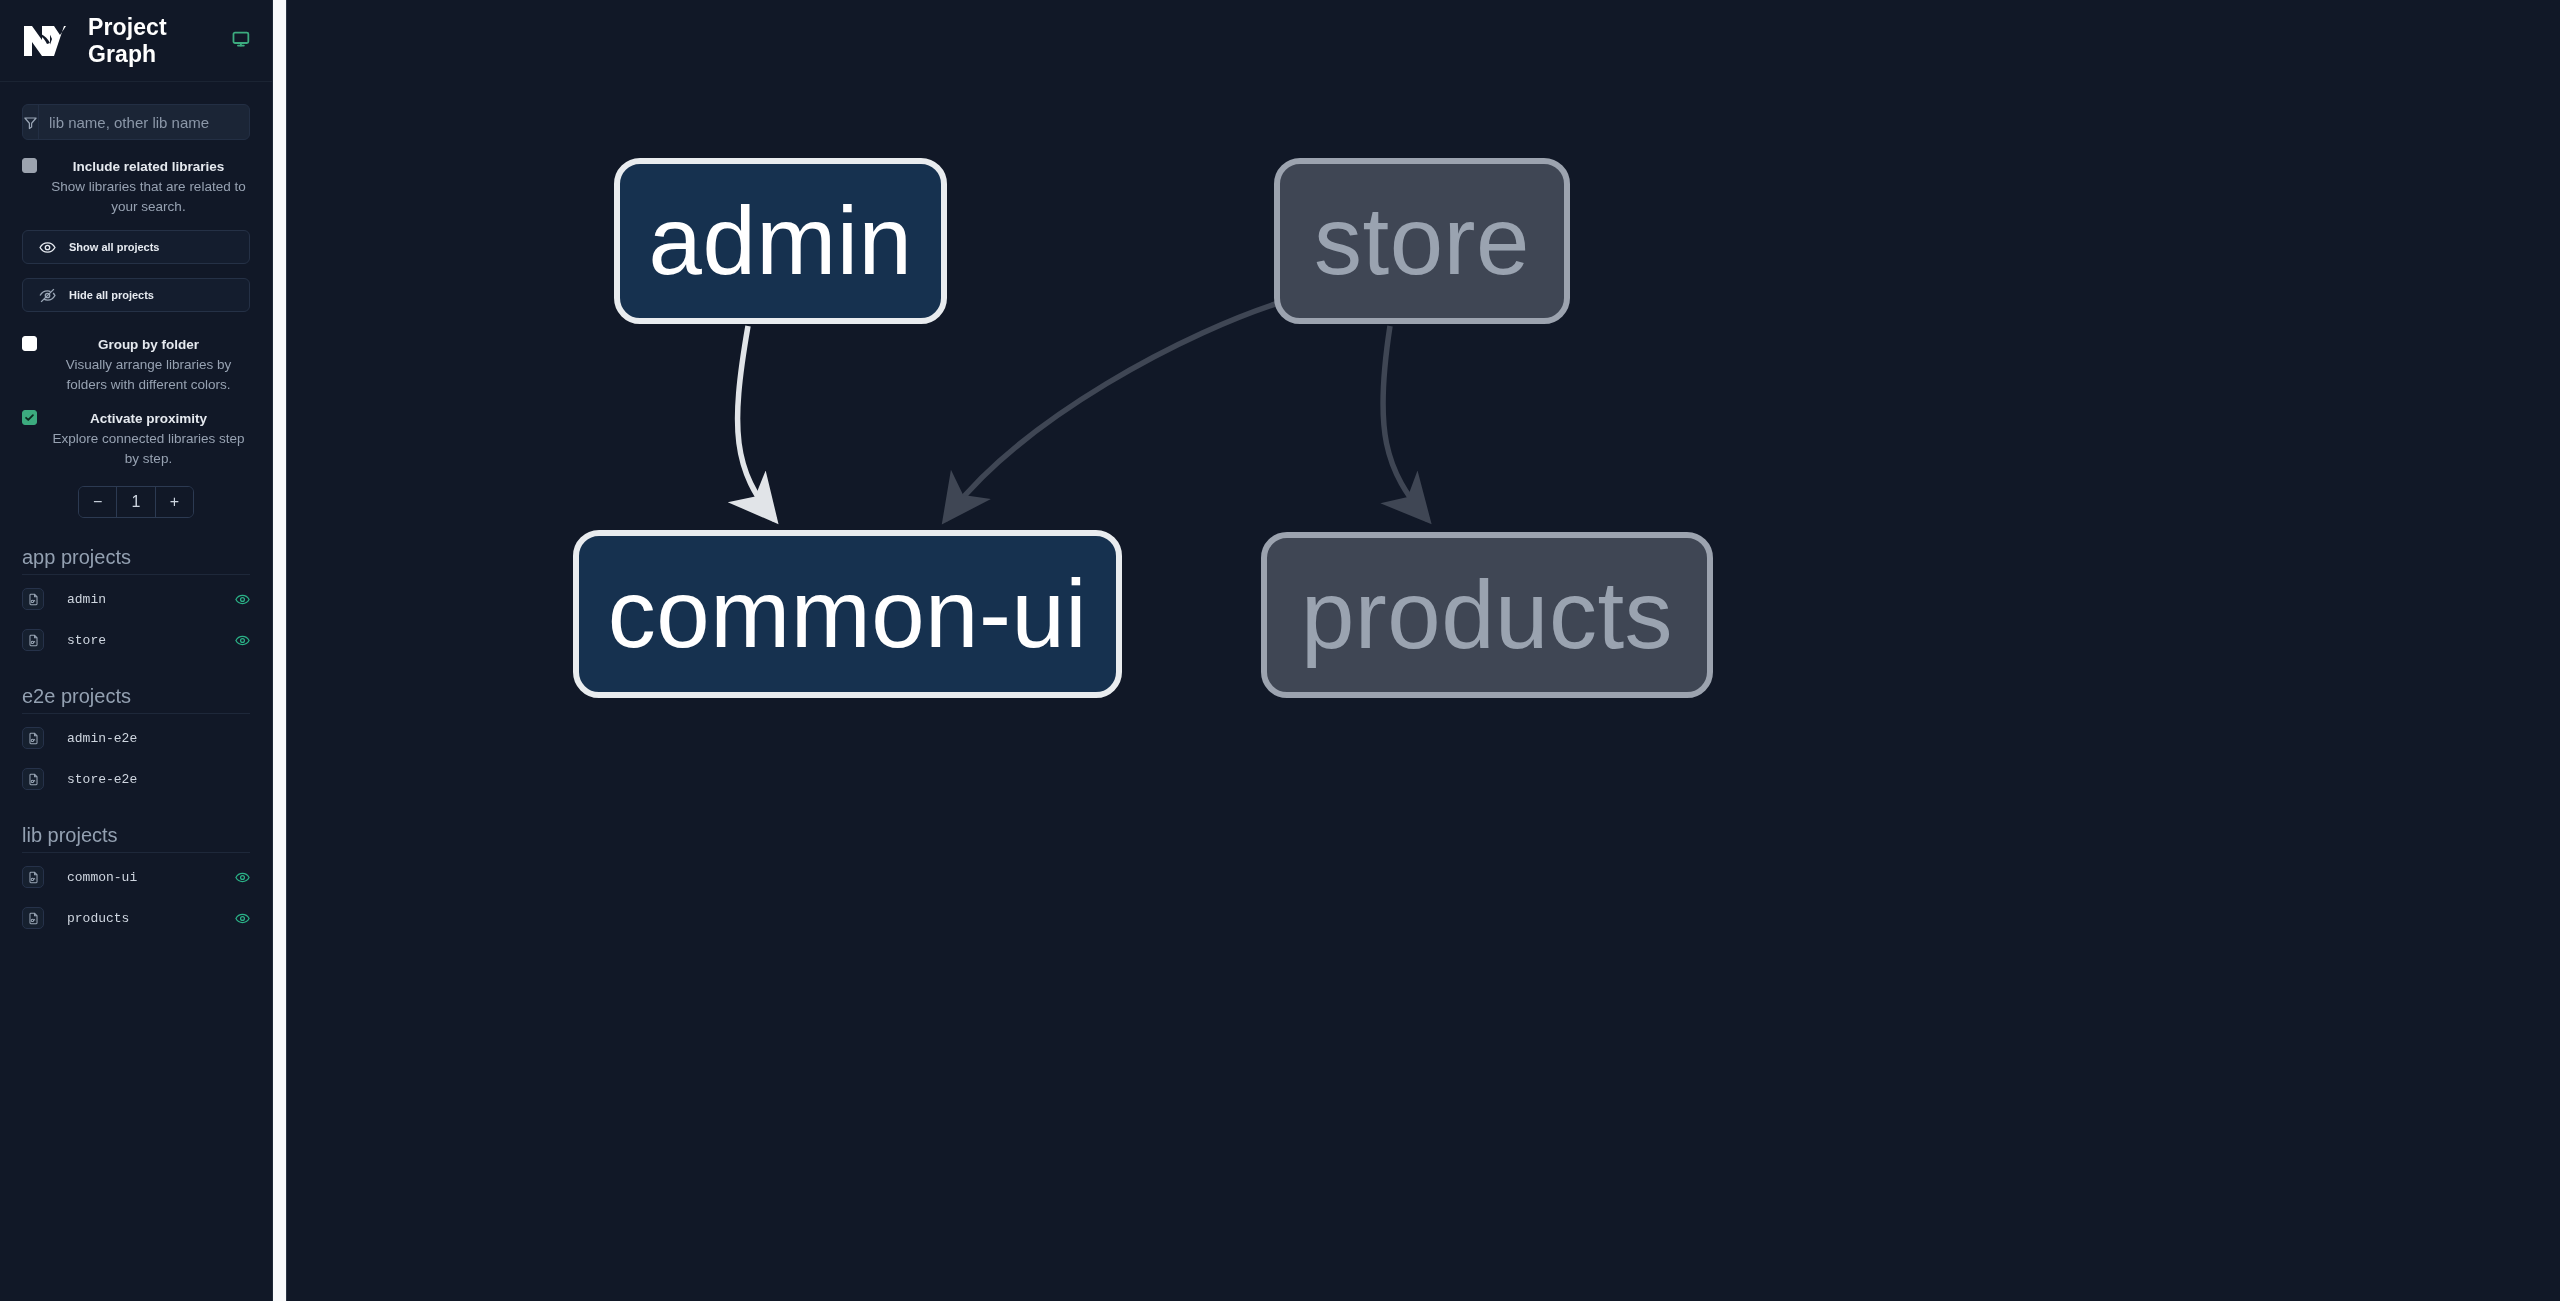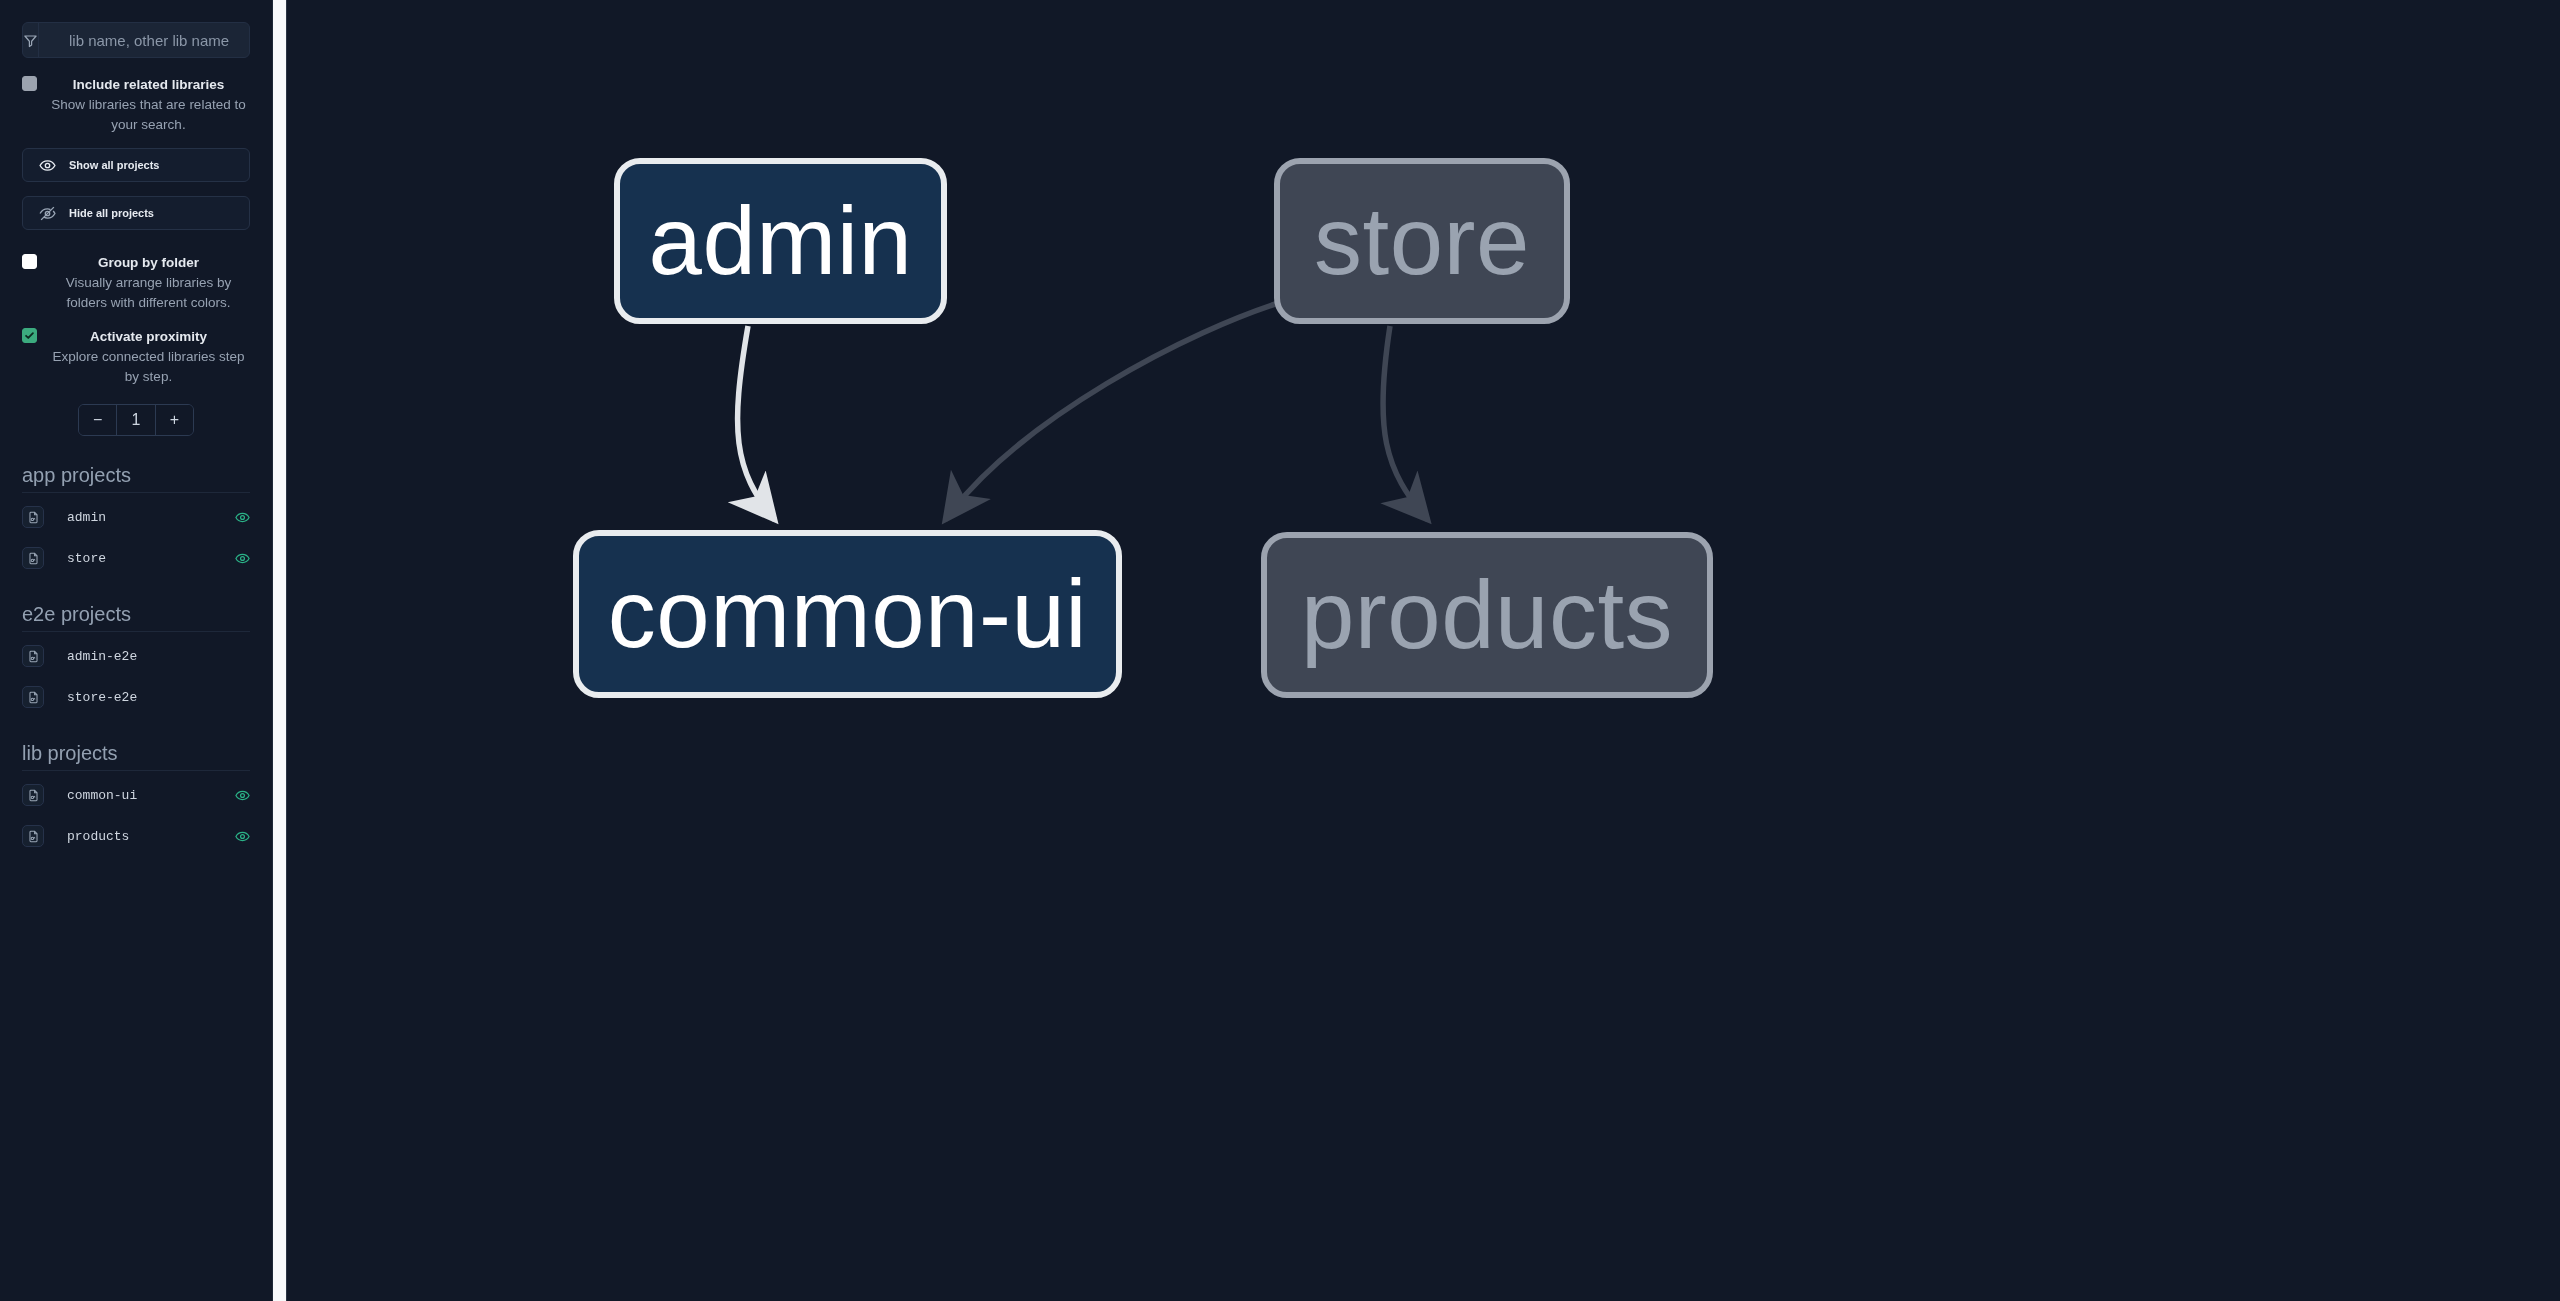--- a/index.html
+++ b/index.html
@@ -37,21 +37,21 @@
     display: flex; align-items: center; gap: 10px;
     padding: 18px 22px 0 22px; color: #b6c0cd; font-size: 14.5px;
   }
   .info-icon { width: 16px; height: 16px; flex: 0 0 auto; }
 
   .sb-body { padding: 0 22px; }
 
   .search-row {
     margin-top: 22px; display: flex; align-items: stretch;
     height: 36px; border-radius: 6px; overflow: hidden;
-    background: #1b2536; border: 1px solid #232f44; gap: 20px;
+    background: #1b2536; border: 1px solid #232f44;
   }
   .search-icon-box {
     width: 34px; display: flex; align-items: center; justify-content: center;
     border-right: 1px solid #232f44;
   }
   .funnel-icon { width: 15px; height: 15px; }
   .search-input {
     flex: 1; background: transparent; border: 0; outline: none;
     color: #cfd6e0; font-family: "Liberation Sans", sans-serif; font-size: 15px;
     padding: 0 10px;
@@ -133,20 +133,37 @@
     background: #3f4654; border: 6px solid #9ca3af; color: #9aa3b0;
   }
 </style>
 </head>
 <body>
 
 <div id="app">
 
   <aside id="sidebar">
 
+    <div class="sb-header">
+      <span class="nx-logo">
+        <svg viewBox="0 0 46 42" xmlns="http://www.w3.org/2000/svg">
+          <path fill="#ffffff" d="M2 6h8l10 14V6h8v30h-8L10 22v14H2z"></path>
+          <path fill="#ffffff" d="M24 6h8l6 9 6-9h-2l-10 30h-8l6-17z"></path>
+          <path fill="#111827" d="M19 14c4 2 7 5 9 9l-3 1c-2-4-4-7-8-9z"></path>
+        </svg>
+      </span>
+      <span class="sb-title">Project Graph</span>
+      <span class="monitor-icon">
+        <svg viewBox="0 0 24 24" fill="none" stroke="#3cab7f" stroke-width="2.4" stroke-linecap="round" stroke-linejoin="round">
+          <rect x="2" y="3.5" width="20" height="14" rx="2"></rect>
+          <line x1="8" y1="21" x2="16" y2="21"></line>
+          <line x1="12" y1="17.5" x2="12" y2="21"></line>
+        </svg>
+      </span>
+    </div>
 
 
     <div class="sb-body">
 
       <div class="search-row">
         <span class="search-icon-box">
           <svg class="funnel-icon" viewBox="0 0 20 20" fill="none" stroke="#9aa6b6" stroke-width="1.6" stroke-linejoin="round">
             <path d="M2.5 4h15l-6 7v5l-3 2v-7z"></path>
           </svg>
         </span>

